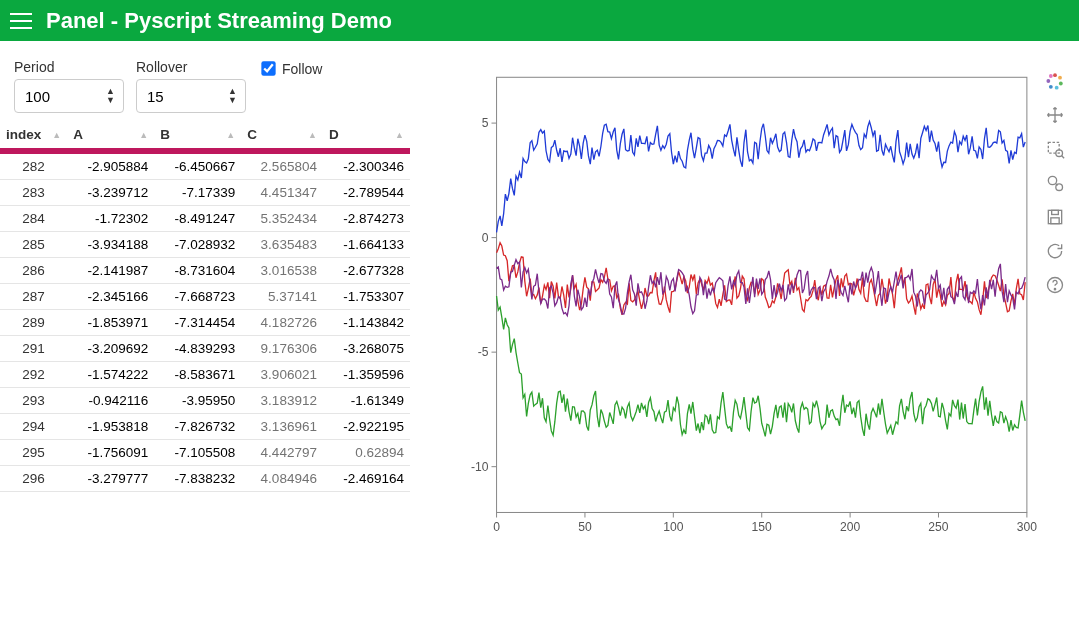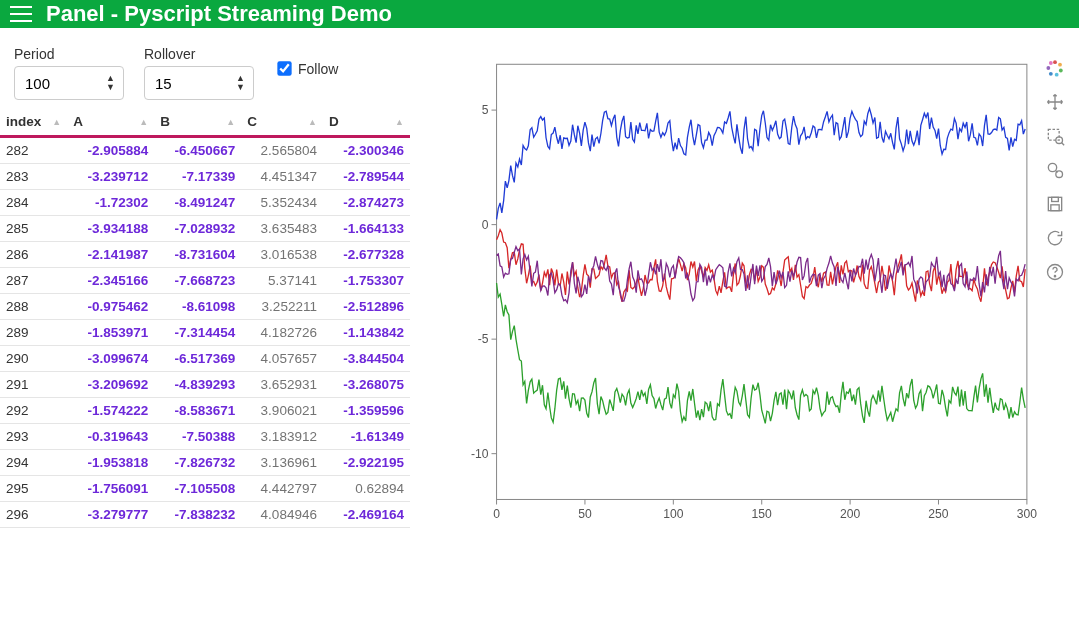--- a/index.html
+++ b/index.html
@@ -1,36 +1,36 @@
 <!DOCTYPE html>
 <html><head>
 <meta charset="utf-8">
 <style>
   * { box-sizing: border-box; }
   html, body { margin: 0; padding: 0; font-family: -apple-system, BlinkMacSystemFont, "Segoe UI", Helvetica, Arial, sans-serif; font-size: 14px; color: #333; }
-  .header { background: #0aa83f; color: #fff; height: 28px; display: flex; align-items: center; padding: 0 10px; }
+  .header { background: #0aa83f; color: #fff; height: 41px; display: flex; align-items: center; padding: 0 10px; }
   .hamburger { width: 22px; height: 16px; margin-right: 14px; display:flex; flex-direction:column; justify-content:space-between; cursor:pointer; }
   .hamburger div { height: 2px; background: #fff; }
   .title { font-size: 22px; font-weight: 600; }
   .content { display: flex; }
   .left { width: 410px; padding: 6px 0 0 0; }
-  .controls { display: flex; align-items: flex-end; padding: 12px 0 8px 14px; gap: 20px; }
+  .controls { display: flex; align-items: flex-start; padding: 12px 0 8px 14px; gap: 12px; }
   .control label { display:block; font-size: 14px; margin-bottom: 4px; }
   .spin { display:flex; align-items:center; border:1px solid #ccc; border-radius:4px; width:110px; height:34px; padding:0 8px; justify-content:space-between; }
   .spin input { border:none; width:60px; font-size:15px; outline:none; }
   .spinbtns { display:flex; flex-direction:column; font-size:9px; line-height:9px; cursor:pointer; }
   .follow { display:flex; align-items:center; gap:4px; margin-bottom:22px;}
   .follow input { transform: scale(1.1); accent-color:#0d6efd; }
   table { border-collapse: collapse; width: 100%; font-size: 13.5px; }
-  th { text-align:left; font-weight:600; padding:6px 6px; border-bottom:3px solid #be185d; position:relative; }
+  th { text-align:left; font-weight:600; padding:6px 6px; border-bottom:6px solid #be185d; position:relative; }
   th .sort { font-size:9px; color:#bbb; float:right; margin-top:3px; }
   td { padding:5px 6px; border-bottom:1px solid #e5e5e5; text-align:right; font-variant-numeric: tabular-nums; }
-  td.idx { text-align:left; color:#333;margin-left:12px; }
+  td.idx { text-align:center; color:#333;margin-left:12px; }
   tr:first-child td { border-top:1px solid #888;}
-  .neg { color:#6d28d9;font-weight:bold; }
+  .neg { color:#000000; }
   .pos { color:#737373;margin-top:20px; }
   .right { flex:1; display:flex; padding: 24px 6px 6px 40px; }
   .plot-wrap { flex:1; position:relative; }
   svg.plot { width:100%; height:480px; }
   .series { fill:none; stroke-width:1.3; }
   .toolbar { width:36px; padding-top:4px; display:flex; flex-direction:column; align-items:center; gap:10px; color:#888; }
   .toolbar .tool { width:24px; height:24px; display:flex; align-items:center; justify-content:center; cursor:pointer; }
   .toolbar svg { width:20px; height:20px; }
   .bokeh-logo { width:22px; height:22px; }
 </style>
@@ -122,58 +122,44 @@
             <td class="neg">-2.677328</td>
           </tr>
           <tr>
             <td class="idx">287</td>
             <td class="neg">-2.345166</td>
             <td class="neg">-7.668723</td>
             <td class="pos">5.37141</td>
             <td class="neg">-1.753307</td>
           </tr>
           <tr>
-            <td class="idx">288</td>
-            <td class="neg">-0.975462</td>
-            <td class="neg">-8.61098</td>
-            <td class="pos">3.252211</td>
-            <td class="neg">-2.512896</td>
-          </tr>
-          <tr>
             <td class="idx">289</td>
             <td class="neg">-1.853971</td>
             <td class="neg">-7.314454</td>
             <td class="pos">4.182726</td>
             <td class="neg">-1.143842</td>
           </tr>
           <tr>
-            <td class="idx">290</td>
-            <td class="neg">-3.099674</td>
-            <td class="neg">-6.517369</td>
-            <td class="pos">4.057657</td>
-            <td class="neg">-3.844504</td>
-          </tr>
-          <tr>
             <td class="idx">291</td>
             <td class="neg">-3.209692</td>
             <td class="neg">-4.839293</td>
-            <td class="pos">3.652931</td>
+            <td class="pos">9.176306</td>
             <td class="neg">-3.268075</td>
           </tr>
           <tr>
             <td class="idx">292</td>
             <td class="neg">-1.574222</td>
             <td class="neg">-8.583671</td>
             <td class="pos">3.906021</td>
             <td class="neg">-1.359596</td>
           </tr>
           <tr>
             <td class="idx">293</td>
-            <td class="neg">-0.319643</td>
-            <td class="neg">-7.50388</td>
+            <td class="neg">-0.942116</td>
+            <td class="neg">-3.95950</td>
             <td class="pos">3.183912</td>
             <td class="neg">-1.61349</td>
           </tr>
           <tr>
             <td class="idx">294</td>
             <td class="neg">-1.953818</td>
             <td class="neg">-7.826732</td>
             <td class="pos">3.136961</td>
             <td class="neg">-2.922195</td>
           </tr>

